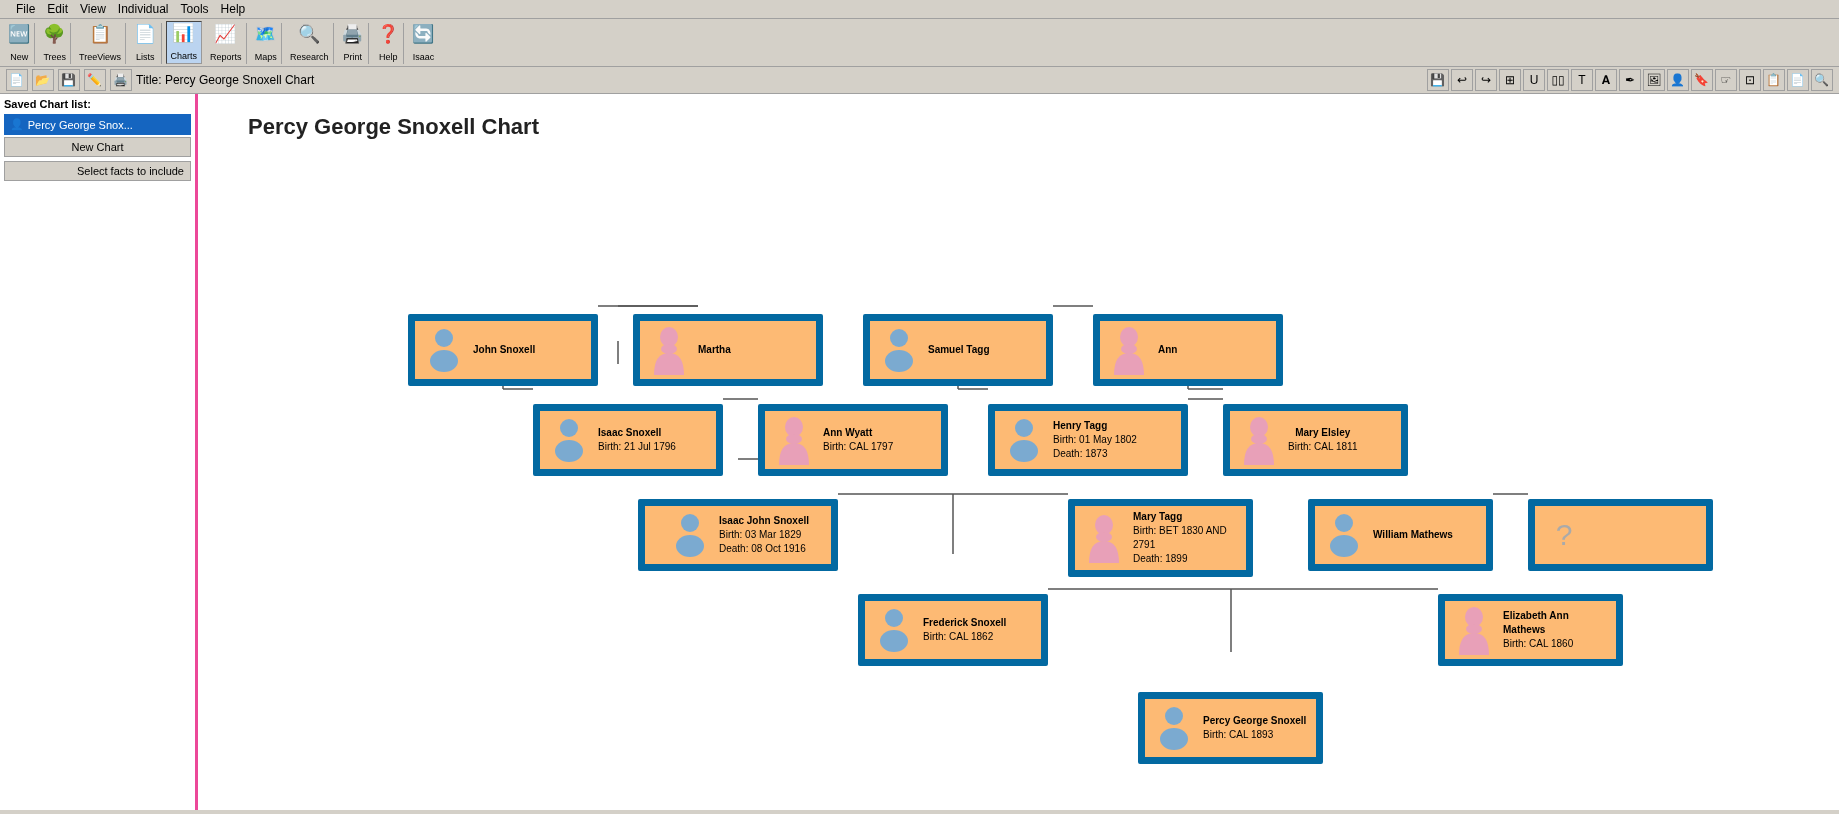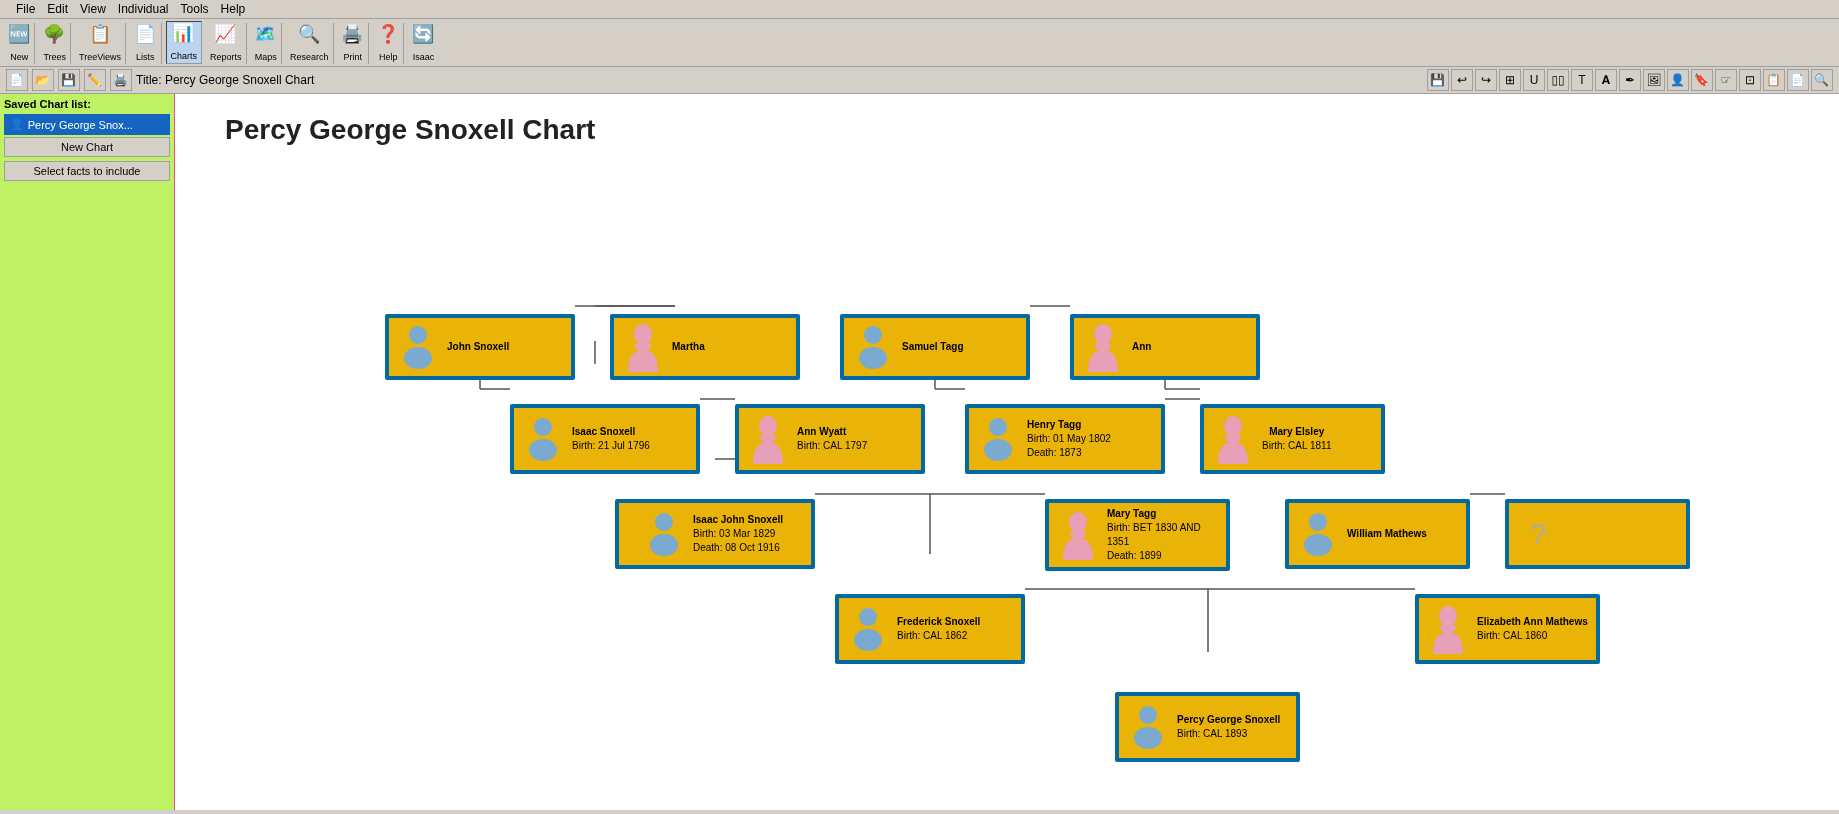--- a/index.html
+++ b/index.html
@@ -20,36 +20,36 @@
     
     #toolbar2 { background: #d4d0c8; border-bottom: 1px solid #a0a0a0; padding: 2px 6px; display: flex; align-items: center; gap: 4px; }
     #toolbar2 .tb2-btn { width: 22px; height: 22px; background: #d4d0c8; border: 1px solid #a0a0a0; display: flex; align-items: center; justify-content: center; cursor: pointer; font-size: 12px; }
     .tb2-spacer { flex: 1; }
     .tb2-right { display: flex; gap: 2px; }
 
     
     #main { display: flex; height: calc(814px - 98px); }
 
     
-    #sidebar { width: 175px; background: #bef264; border-right: 1px solid #ec4899; padding: 4px; flex-shrink: 0; }
+    #sidebar { width: 198px; background: #ffffff; border-right: 3px solid #ec4899; padding: 4px; flex-shrink: 0; }
     #sidebar .sidebar-title { font-size: 11px; font-weight: bold; margin-bottom: 4px; }
     #sidebar .saved-item { background: #1565c0; color: white; padding: 4px 6px; font-size: 11px; cursor: pointer; display: flex; align-items: center; gap: 4px; margin-bottom: 2px; }
     #sidebar .new-chart-btn { background: #d4d0c8; border: 1px solid #a0a0a0; padding: 3px 6px; font-size: 11px; text-align: center; cursor: pointer; margin-bottom: 4px; }
-    #sidebar .select-facts-btn { background: #d4d0c8; border: 1px solid #a0a0a0; padding: 3px 6px; font-size: 11px; text-align: center; cursor: pointer; }
+    #sidebar .select-facts-btn { background: #d4d0c8; border: 1px solid #a0a0a0; padding: 3px 6px; font-size: 11px; text-align: right; cursor: pointer; }
 
     
     #chart-area { flex: 1; background: white; overflow: auto; position: relative; }
     #chart-canvas { position: relative; width: 1400px; min-height: 750px; padding: 20px; }
-    #chart-title { font-size: 28px; font-weight: bold; margin-bottom: 20px; margin-left: 30px; color: #222; }
+    #chart-title { font-size: 22px; font-weight: bold; margin-bottom: 20px; margin-left: 30px; color: #222; }
 
     
     .person-box {
       position: absolute;
-      background: #eab308;
-      border: 4px solid #0369a1;
+      background: #fdba74;
+      border: 7px solid #0369a1;
       border-radius: 2px;
       display: flex;
       align-items: center;
       padding: 4px;
       gap: 4px;
     }
     .person-box .person-info { font-size: 10px; line-height: 1.4; }
     .person-box .person-name { font-weight: bold; font-size: 10px; }
     .person-avatar { width: 50px; height: 50px; flex-shrink: 0; }
 
@@ -294,21 +294,21 @@
             </div>
   </div>
           <div class="person-box" style="left: 870px; top: 405px; width: 185px; min-height: 70px;">
     <div class="person-avatar"><svg viewBox="0 0 50 50" width="50" height="50">
     <ellipse cx="25" cy="12" rx="9" ry="10" fill="#e8a0b8"></ellipse>
     <path d="M10 50 Q10 28 25 28 Q40 28 40 50 Z" fill="#e8a0b8"></path>
     <ellipse cx="25" cy="24" rx="8" ry="5" fill="#e8a0b8"></ellipse>
   </svg></div>
     <div class="person-info">
               <div class="person-name">Mary Tagg</div>
-              <div>Birth: BET 1830 AND 1351</div>
+              <div>Birth: BET 1830 AND 2791</div>
               <div>Death: 1899</div>
             </div>
   </div>
           <div class="person-box" style="left: 1110px; top: 405px; width: 185px; min-height: 70px;">
     <div class="person-avatar"><svg viewBox="0 0 50 50" width="50" height="50">
     <circle cx="25" cy="13" r="9" fill="#7baad0"></circle>
     <ellipse cx="25" cy="36" rx="14" ry="11" fill="#7baad0"></ellipse>
   </svg></div>
     <div class="person-info">
               <div class="person-name">William Mathews</div>

